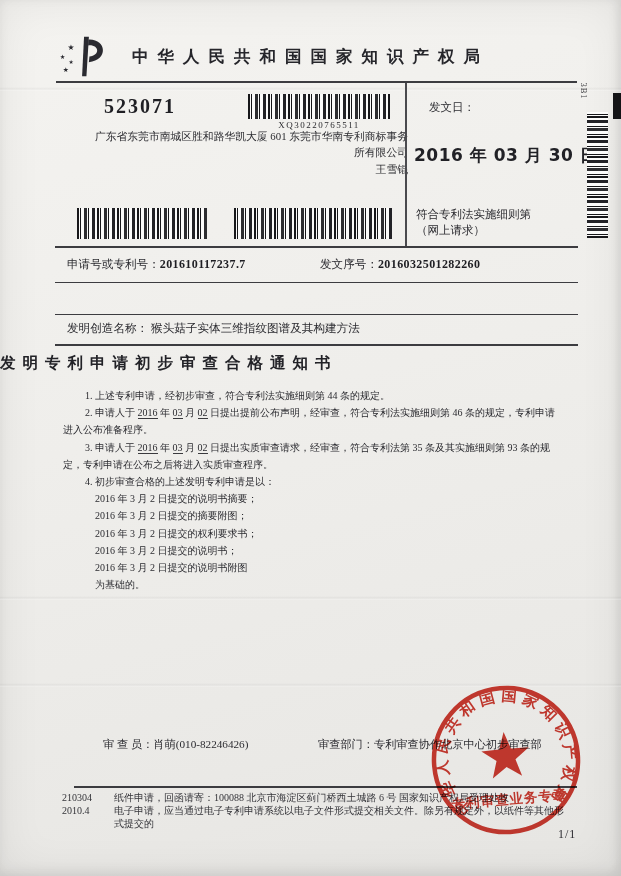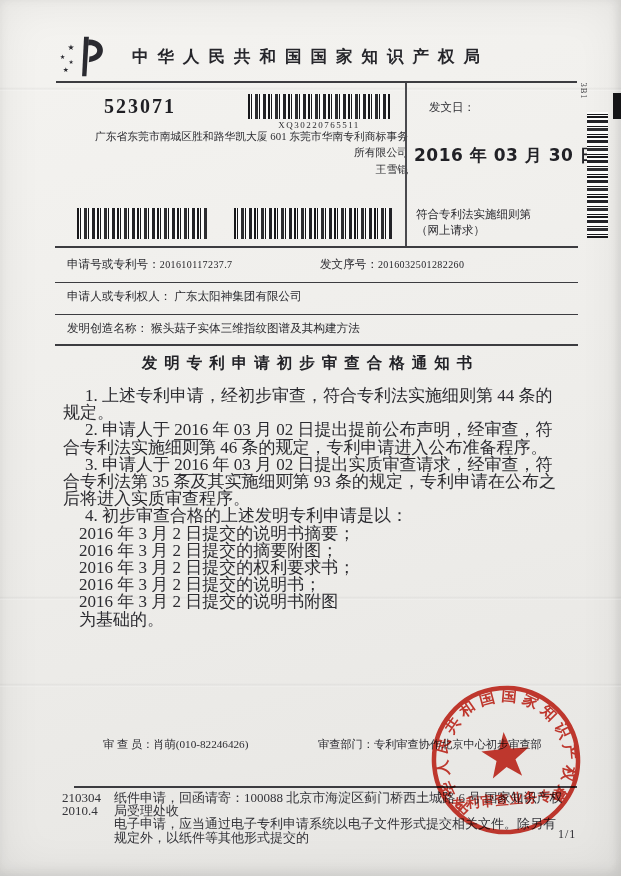--- a/index.html
+++ b/index.html
@@ -43,32 +43,32 @@
   .vline{position:absolute;background:#4a4a4e;width:1.5px;}
   .dispatch-label{left:429px;top:100px;font-size:11.5px;}
   .dispatch-date{left:414px;top:144px;font-size:17px;font-weight:bold;
     font-family:"DejaVu Sans","Liberation Sans",sans-serif;letter-spacing:.5px;color:#212126;}
   .copy-note{left:416px;top:207px;width:128px;font-size:11.5px;line-height:15.5px;color:#2c2c31;}
   .side-code{left:575px;top:86px;font-size:8.5px;letter-spacing:1px;color:#3a3a3e;
     transform:rotate(90deg);transform-origin:center;display:inline-block;}
   .edge-tab{right:0;top:93px;width:8px;height:26px;background:#141416;}
   
   .frow{font-size:11.6px;color:#2b2b30;}
-  .fval-num{font-weight:normal;font-size:10px;letter-spacing:.4px;color:#1e1e23;text-align:center;}
+  .fval-num{font-weight:bold;font-size:12px;letter-spacing:.4px;color:#1e1e23;text-align:center;}
   
-  .notice-title{left:0;top:353px;width:100%;text-align:center;
+  .notice-title{left:0;top:353px;width:100%;text-align:left;
     font-size:15.5px;font-weight:bold;letter-spacing:7px;color:#222227;}
-  .body-txt{left:63px;top:387px;width:500px;font-size:17px;line-height:17.2px;color:#2b2b30;}
+  .body-txt{left:63px;top:387px;width:500px;font-size:10px;line-height:17.2px;color:#2b2b30;}
   .body-txt p{margin:0;text-indent:22px;}
-  .doc-list{margin-left:16px;}
+  .doc-list{margin-left:32px;}
   .u{border-bottom:1px solid #3a3a3e;}
   
   .signoff{font-size:11.2px;color:#2b2b30;}
   
-  .foot{font-size:13px;line-height:13.2px;color:#333338;}
+  .foot{font-size:10px;line-height:13.2px;color:#333338;}
   .pageno{left:558px;top:827px;font-size:12px;letter-spacing:1px;color:#2c2c31;}
   
   .seal{left:426px;top:680px;width:160px;height:160px;z-index:5;
     mix-blend-mode:multiply;opacity:.92;transform:rotate(-5deg);}
 </style>
 </head>
 <body>
 
 <div class="sheet">
 
@@ -108,23 +108,20 @@
   <div class="hline" style="left:55px;top:246px;width:523px;height:2px"></div>
 
   <div class="abs frow" style="left:67px;top:257px">
     <span>申请号或专利号：</span><span class="fval-num">201610117237.7</span>
   </div>
   <div class="abs frow" style="left:320px;top:257px">
     <span>发文序号：</span><span class="fval-num">2016032501282260</span>
   </div>
   <div class="hline" style="left:55px;top:282px;width:523px;height:1px"></div>
 
-  <div class="abs frow" style="left:67px;top:289px">
-    <span>申请人或专利权人：</span>&nbsp;<span>广东太阳神集团有限公司</span>
-  </div>
   <div class="hline" style="left:55px;top:314px;width:523px;height:1px"></div>
 
   <div class="abs frow" style="left:67px;top:321px">
     <span>发明创造名称：</span>&nbsp;<span>猴头菇子实体三维指纹图谱及其构建方法</span>
   </div>
   <div class="hline" style="left:55px;top:344px;width:523px;height:1.5px"></div>
 
   <div class="abs notice-title">发明专利申请初步审查合格通知书</div>
 
   <div class="abs body-txt">

